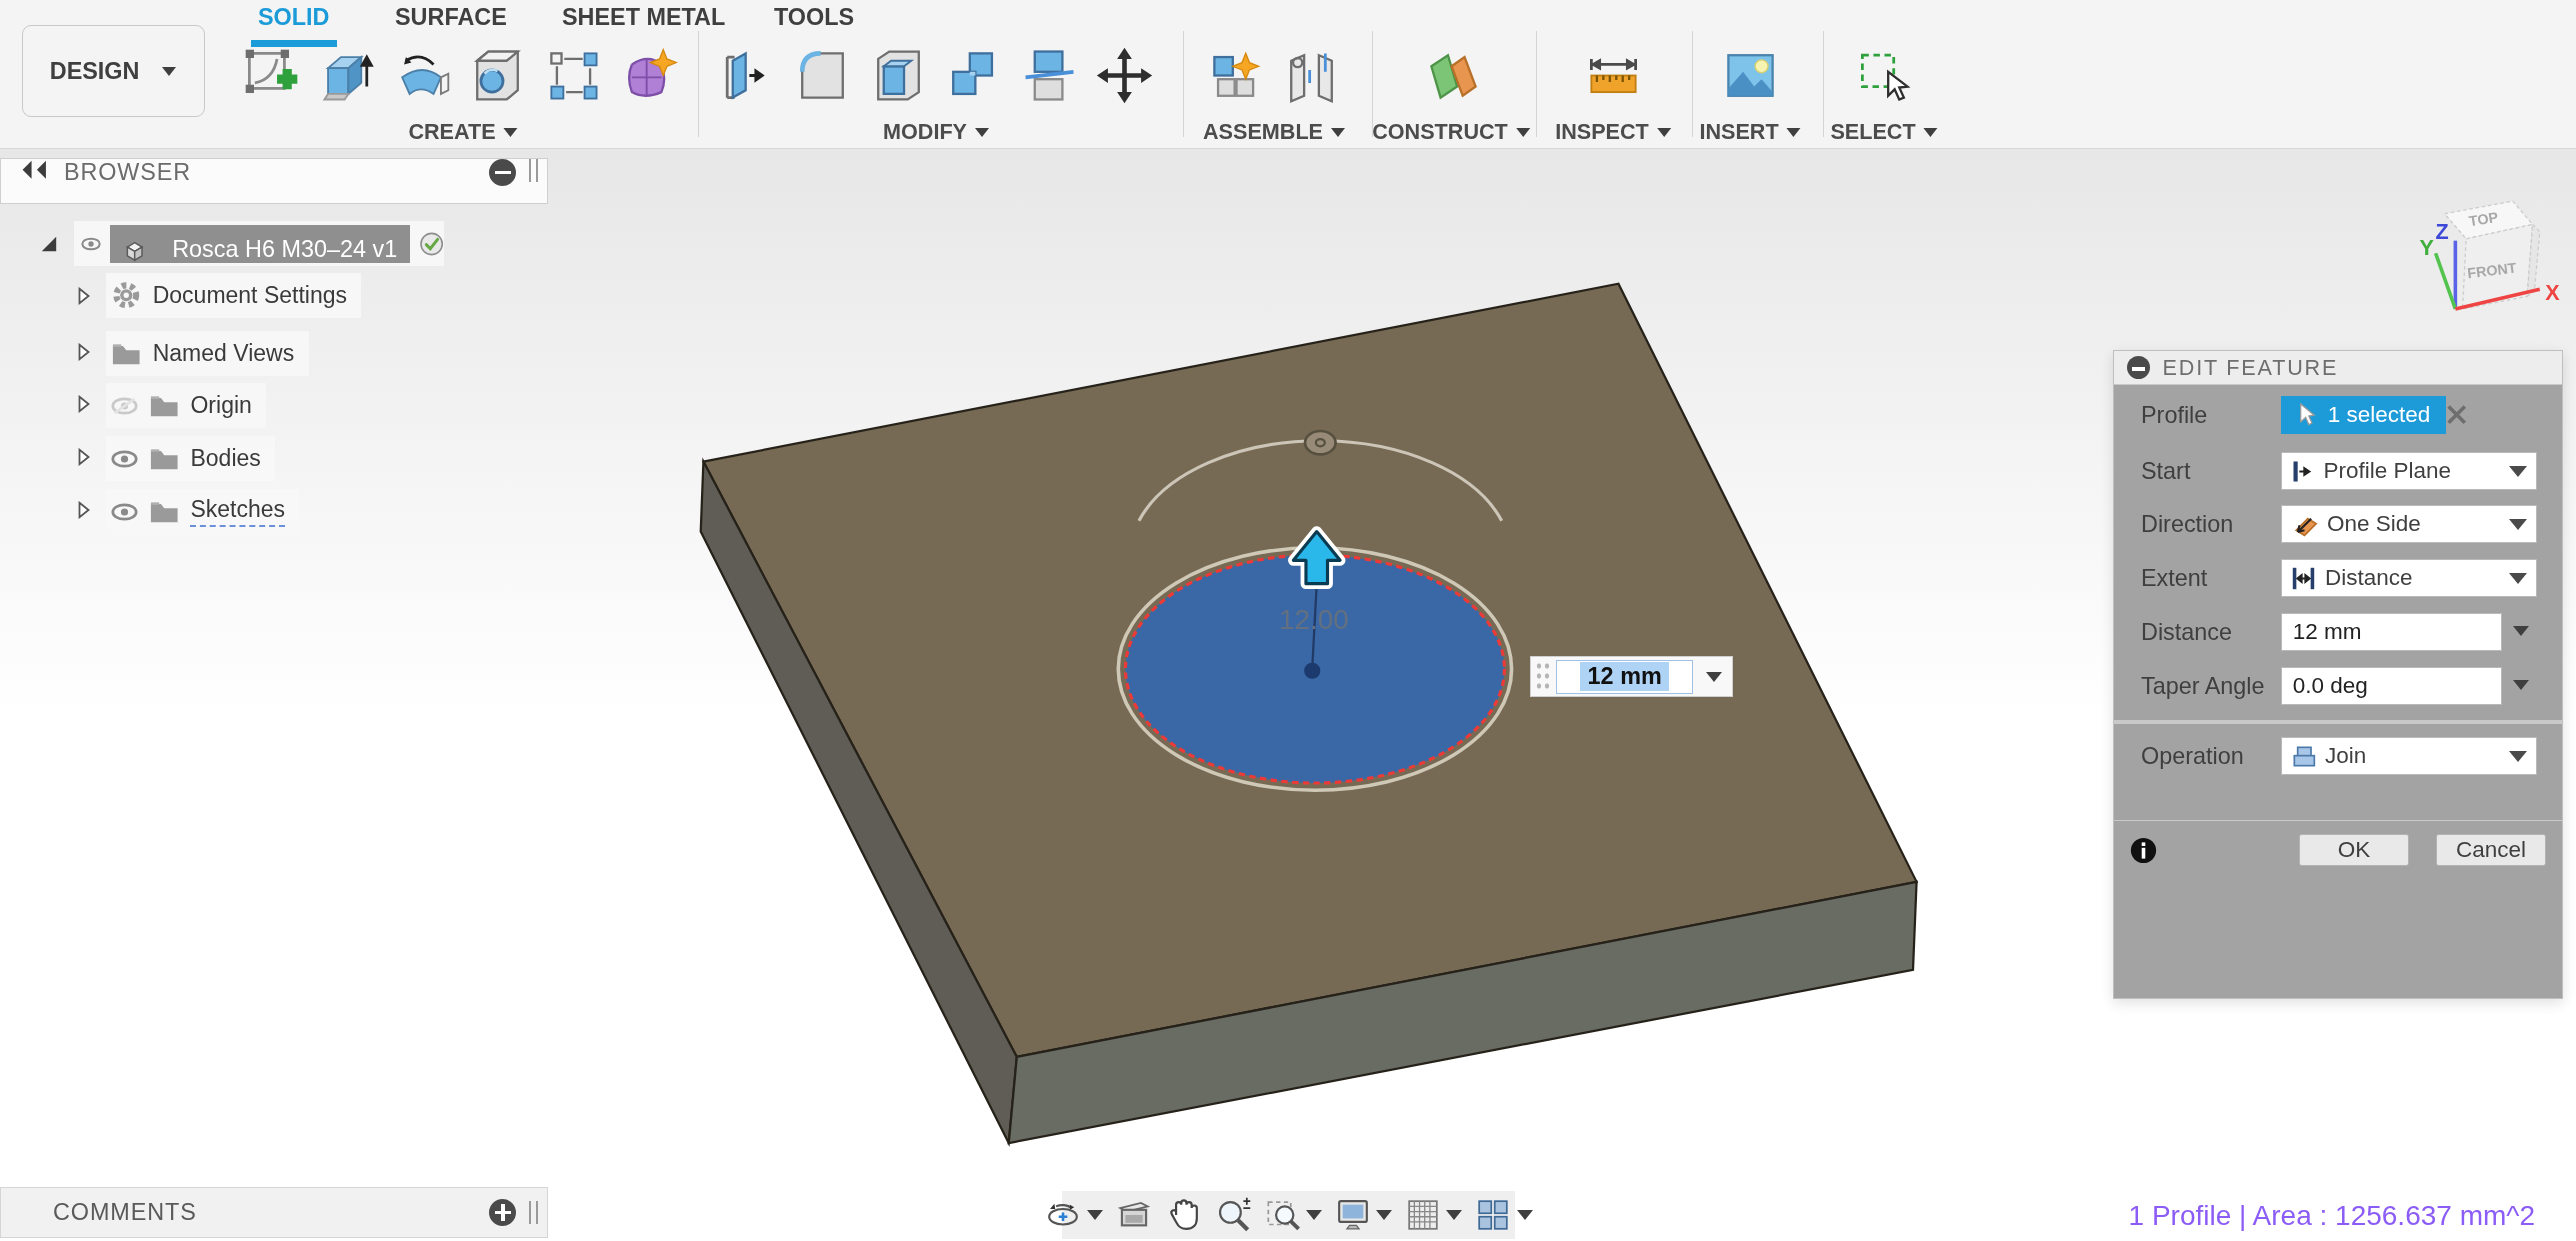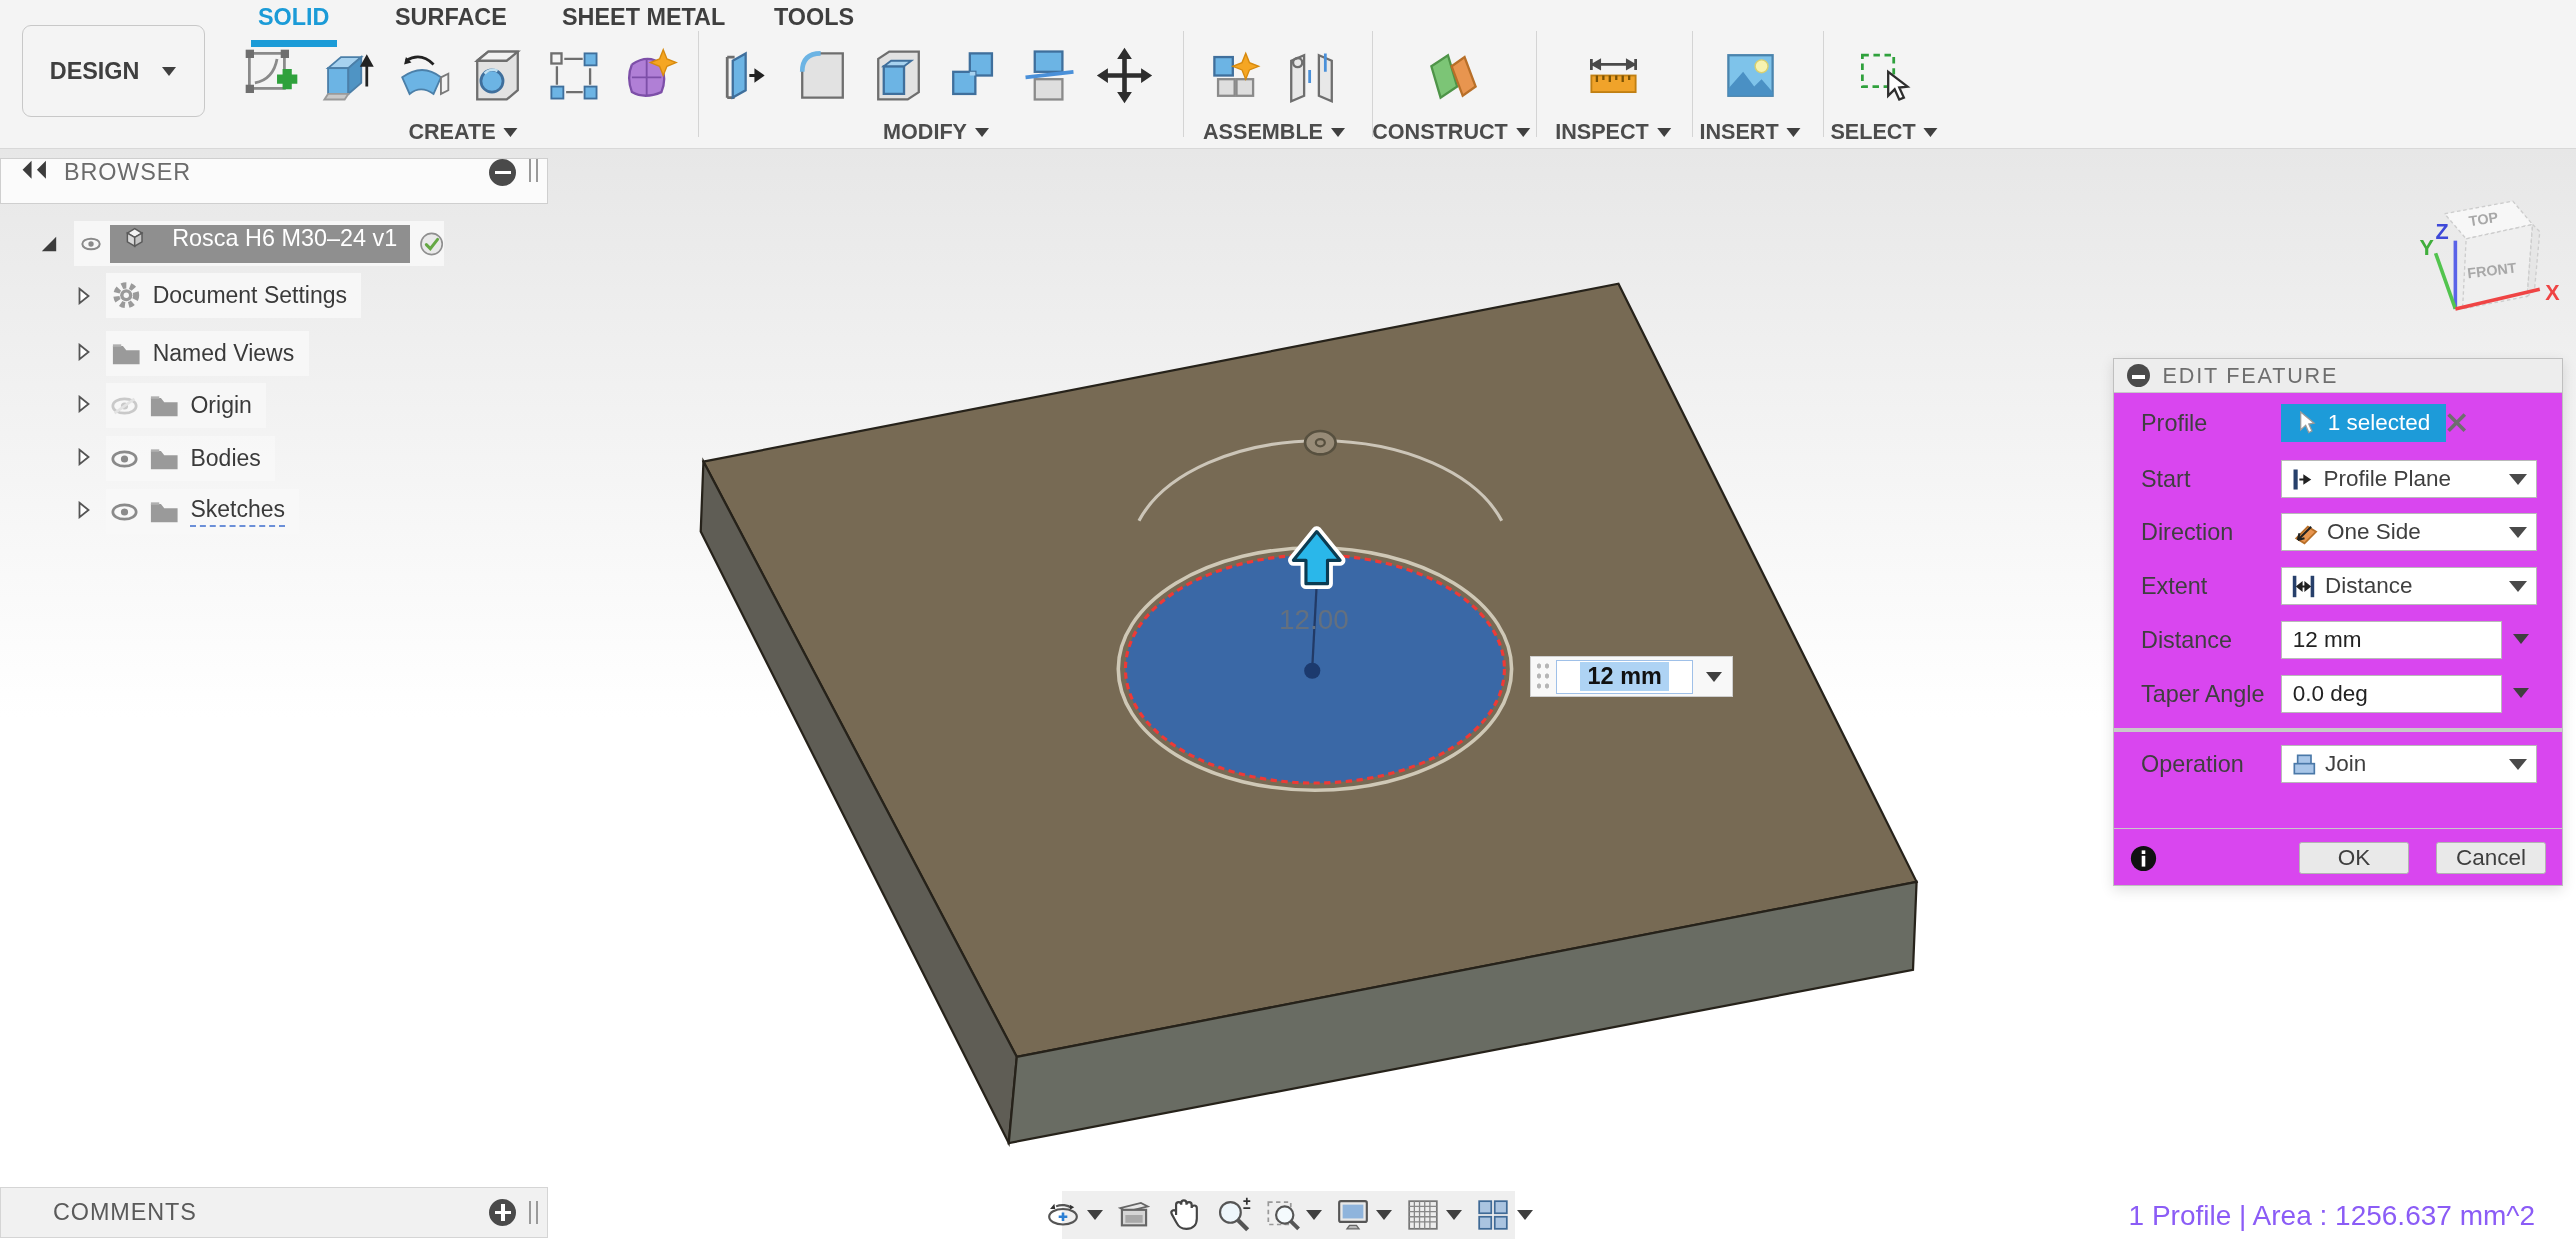--- a/index.html
+++ b/index.html
@@ -41,26 +41,26 @@
   .plus-circle::after{content:"";position:absolute;top:5.4px;bottom:5.4px;left:11.7px;width:3.6px;background:#fff}
   .grip{width:9px;height:23.4px;border-left:2.7px solid #9a9a9a;border-right:2.7px solid #9a9a9a;margin-left:12.6px}
 
   .tree{position:absolute;left:0;top:0;z-index:19}
   .tree-row{position:absolute;display:flex;align-items:center;height:45px;
     background:rgba(247,247,247,.92);padding:0 14.4px 0 5.4px;gap:10.8px}
   .tree-label{font-size:23px;color:#3a3a3a;white-space:nowrap}
   .tw{position:absolute;width:18px;height:18px}
   .root-strip{position:absolute;left:74px;top:221px;height:45px;width:370px;background:rgba(247,247,247,.92);
     display:flex;align-items:center;gap:9px;padding-left:7.2px}
-  .root-hl{background:#8f8f8f;height:38px;display:flex;align-items:flex-start;gap:26px;padding:0 12.6px}
+  .root-hl{background:#8f8f8f;height:38px;display:flex;align-items:flex-end;gap:26px;padding:0 12.6px}
   .root-label{font-size:23.4px;color:#fff;white-space:nowrap}
   .u-dashed{border-bottom:2.7px dashed #6b8fd8;padding-bottom:2.7px}
 
   
-  .dialog{position:absolute;left:2113px;top:358px;width:450px;height:528px;background:#d946ef;
+  .dialog{position:absolute;left:2113px;top:350px;width:450px;height:649px;background:#a3a3a3;
     border:0.9px solid #bfbfbf;box-shadow:0 3.6px 12.6px rgba(0,0,0,.12);z-index:25}
   .dialog-header{height:34px;background:#ededed;border-bottom:0.9px solid #c9c9c9;display:flex;
     align-items:center;gap:12.6px;padding:0 12.6px}
   .dialog-title{font-size:21.6px;color:#6e6e6e;letter-spacing:1.8px}
   .dlg-row{position:absolute;left:0;width:100%;height:38px;display:flex;align-items:center}
   .dlg-label{position:absolute;left:27px;font-size:23.4px;color:#3f3f3f}
   .dlg-ctl{position:absolute;left:167px;width:256px;height:38px;background:#fff;border:0.9px solid #b9b9b9;
     display:flex;align-items:center;gap:9px;padding:0 9px;font-size:22.5px;color:#3f3f3f}
   .dlg-ctl .tri{margin-left:auto;border-top-color:#4a4a4a;border-left-width:9px;border-right-width:9px;border-top-width:11.7px}
   .chip{position:absolute;left:167px;height:38px;background:#1d9bd9;color:#fff;display:flex;align-items:center;

